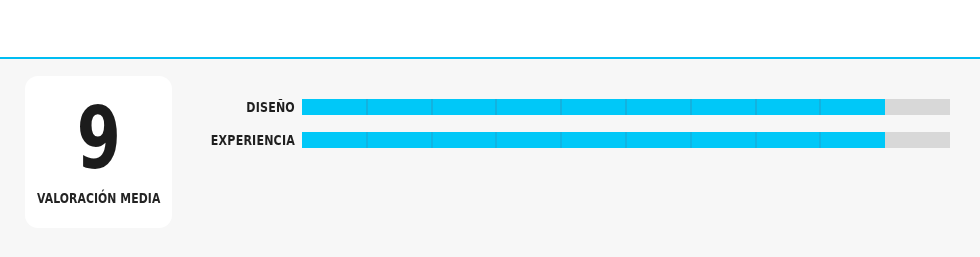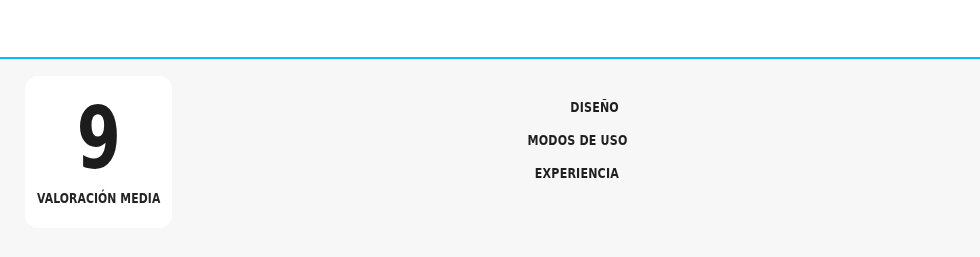--- a/index.html
+++ b/index.html
@@ -90,21 +90,20 @@
     position: absolute;
     left: 190px;
     top: 99px;
     width: 760px;
   }
   .rating-row {
     display: flex;
     align-items: center;
     height: 16px;
     margin-bottom: 17px;
-    flex-direction: column;
   }
   .rating-row:last-child {
     margin-bottom: 0;
   }
   .rating-label {
     width: 104px;
     text-align: right;
     padding-right: 8px;
     font-family: "Liberation Sans Narrow", "DejaVu Sans Condensed", "Liberation Sans", sans-serif;
     font-weight: bold;
@@ -166,34 +165,20 @@
           <div class="tick wide" style="left: 128.6px;"></div>
           <div class="tick wide" style="left: 193.4px;"></div>
           <div class="tick wide" style="left: 258.2px;"></div>
           <div class="tick wide" style="left: 323px;"></div>
           <div class="tick wide" style="left: 387.8px;"></div>
           <div class="tick wide" style="left: 452.6px;"></div>
           <div class="tick wide" style="left: 517.4px;"></div>
         </div>
       </div>
       <div class="rating-row">
-        <div class="rating-label">MODOS DE USO</div>
-        <div class="rating-track">
-          <div class="rating-fill" style="width: 583.2px;"></div>
-          <div class="tick" style="left: 63.8px;"></div>
-          <div class="tick" style="left: 128.6px;"></div>
-          <div class="tick" style="left: 193.4px;"></div>
-          <div class="tick" style="left: 258.2px;"></div>
-          <div class="tick" style="left: 323px;"></div>
-          <div class="tick" style="left: 387.8px;"></div>
-          <div class="tick" style="left: 452.6px;"></div>
-          <div class="tick" style="left: 517.4px;"></div>
-        </div>
-      </div>
-      <div class="rating-row">
         <div class="rating-label">EXPERIENCIA</div>
         <div class="rating-track">
           <div class="rating-fill" style="width: 583.2px;"></div>
           <div class="tick" style="left: 63.8px;"></div>
           <div class="tick" style="left: 128.6px;"></div>
           <div class="tick" style="left: 193.4px;"></div>
           <div class="tick" style="left: 258.2px;"></div>
           <div class="tick" style="left: 323px;"></div>
           <div class="tick" style="left: 387.8px;"></div>
           <div class="tick" style="left: 452.6px;"></div>

